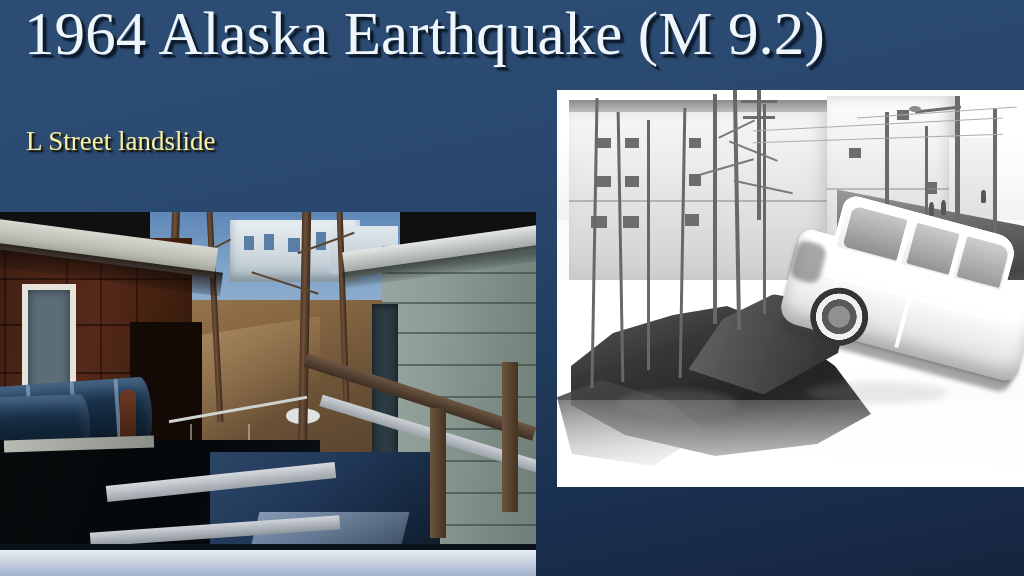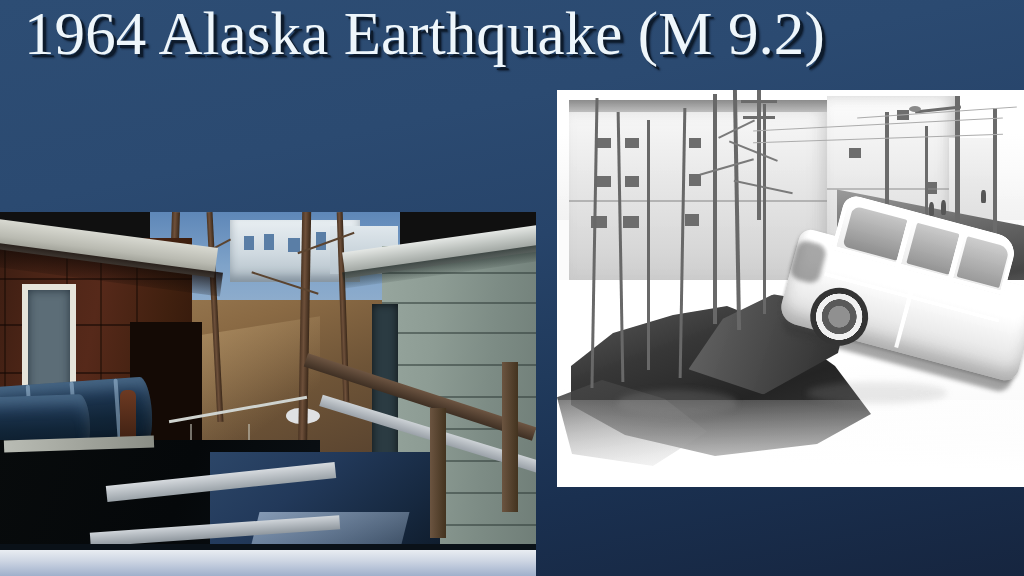--- a/index.html
+++ b/index.html
@@ -193,20 +193,21 @@
   
   #photo-right{box-shadow:inset 0 0 0 2px rgba(255,255,255,.65);}
 </style>
 </head>
 <body>
 
 <div class="slide">
 
   <div class="title">1964 Alaska Earthquake (M 9.2)</div>
 
+  <div class="subtitle">L Street landslide</div>
 
   <div class="photo" id="photo-left">
 
     <div class="lp lp-sky"></div>
     <div class="lp lp-far-bldg">
       <div class="lp-far-win" style="position:absolute;left:14px;top:16px;width:10px;height:14px;"></div>
       <div class="lp-far-win" style="position:absolute;left:34px;top:14px;width:10px;height:16px;"></div>
       <div class="lp-far-win" style="position:absolute;left:58px;top:18px;width:12px;height:14px;"></div>
       <div class="lp-far-win" style="position:absolute;left:86px;top:12px;width:10px;height:18px;"></div>
     </div>

